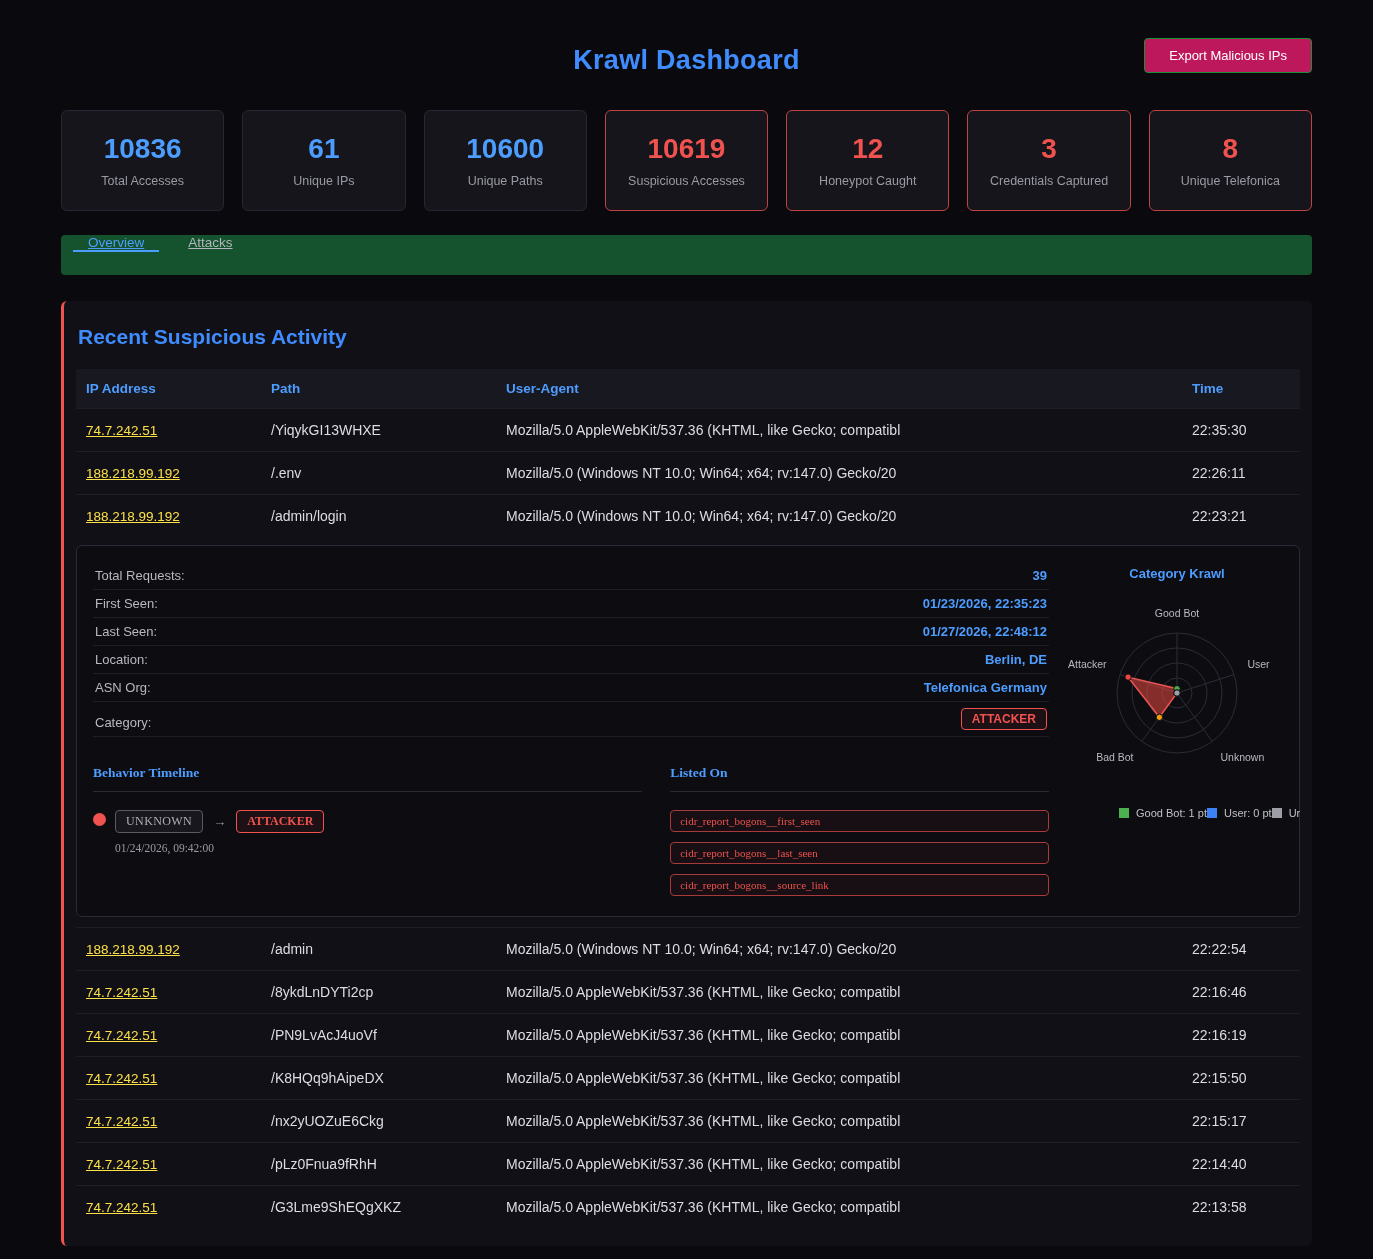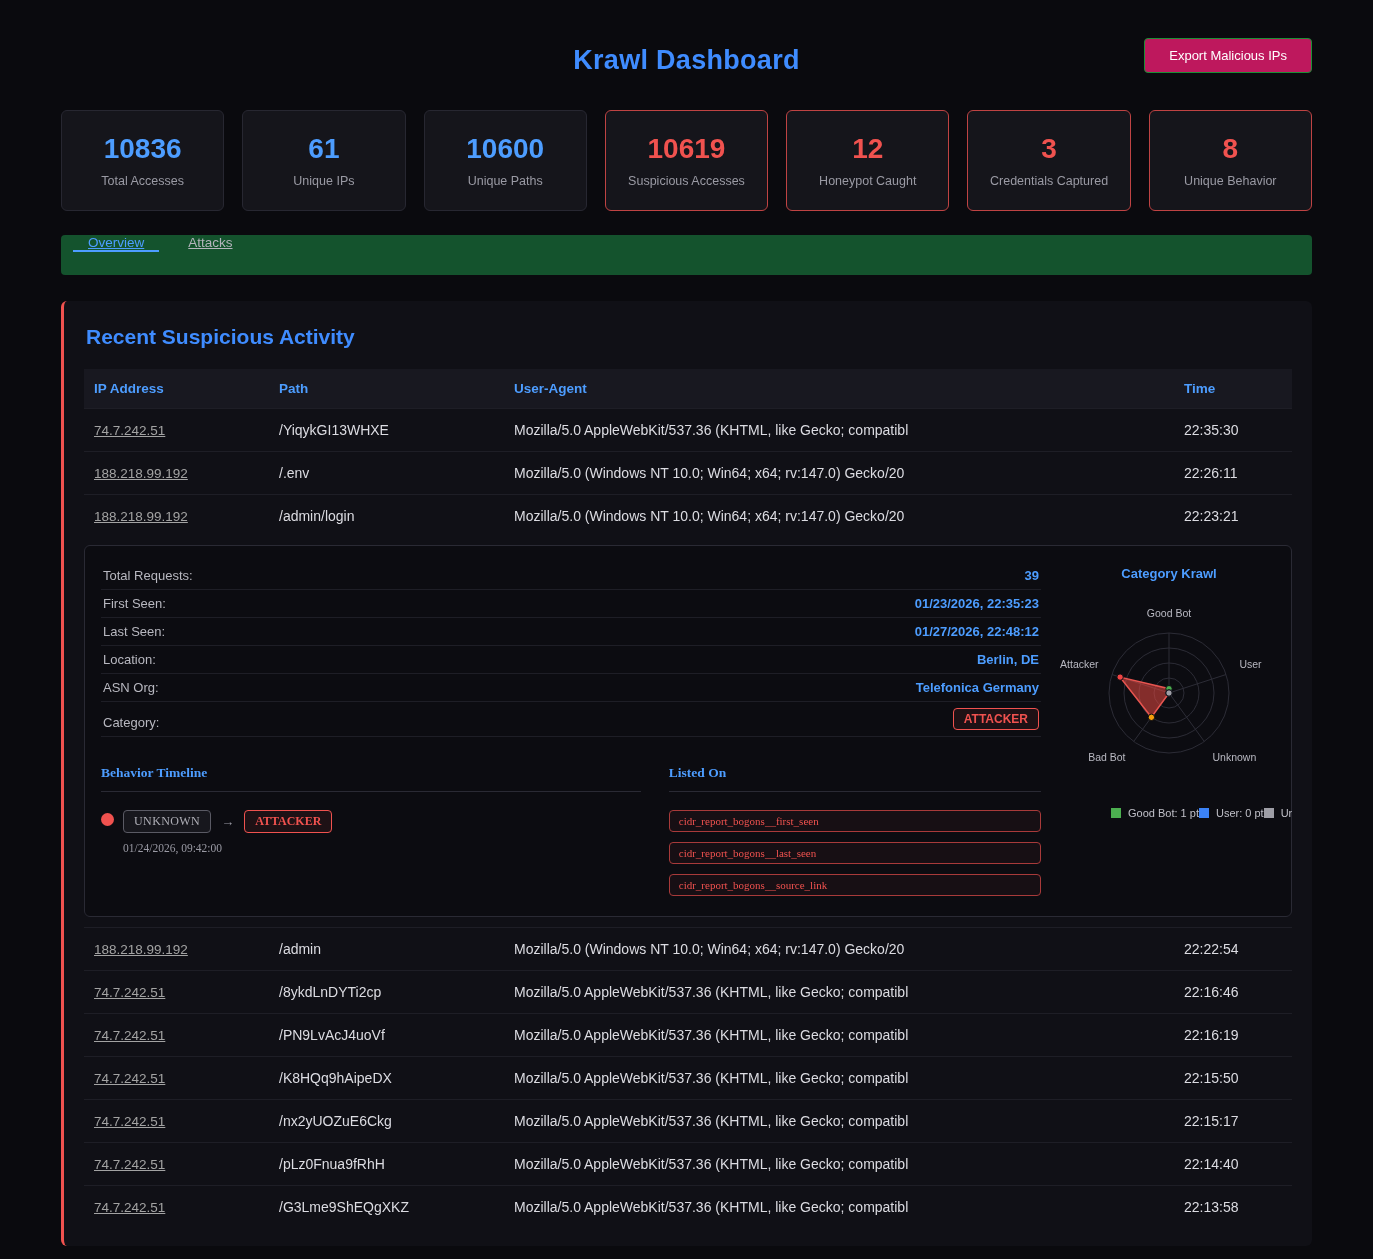--- a/index.html
+++ b/index.html
@@ -37,33 +37,33 @@
     display: flex; align-items: center; padding: 0 15px; margin-right: 14px;
     font-size: 13.5px; color: #b4b4bc; text-decoration: underline;
     border-bottom: 2px solid transparent; cursor: pointer;
   }
   .tab.active { color: #4d9dff; border-bottom-color: #4d9dff; }
 
   
   .panel {
     margin: 26px 0 14px; background: #101016;
     border-left: 3px solid #f0524f; border-radius: 6px;
-    padding: 24px 20px 18px;
+    padding: 24px 12px 18px;
   }
   .panel-title { color: #3f8cff; font-size: 21px; font-weight: bold; margin: 0 0 20px 2px; }
 
   table.activity { width: 100%; border-collapse: collapse; table-layout: fixed; }
   col.c-ip { width: 185px; } col.c-path { width: 235px; } col.c-time { width: 118px; }
   thead th {
     background: #181820; color: #4d9dff; font-size: 13.5px; font-weight: bold;
     text-align: left; padding: 12px 10px;
   }
   tbody tr.data-row { border-top: 1px solid #1e1e26; cursor: pointer; }
   tbody td { padding: 13px 10px; font-size: 14px; color: #dcdce2; overflow: hidden; white-space: nowrap; text-overflow: ellipsis; }
-  a.ip { color: #a3a3a3; text-decoration: underline; font-size: 13.5px; cursor: pointer; text-align: center; }
+  a.ip { color: #fde047; text-decoration: underline; font-size: 13.5px; cursor: pointer; text-align: center; }
 
   
   td.detail-cell { padding: 8px 0 10px; }
   .detail {
     border: 1px solid #2a2a34; border-radius: 6px; background: #0c0c11;
     padding: 16px 16px 20px; display: flex; gap: 22px;
   }
   .detail-main { flex: 1; min-width: 0; }
   .frow {
     display: flex; justify-content: space-between; align-items: flex-end;
@@ -135,21 +135,21 @@
       <div class="stat-card alert">
         <div class="stat-value">12</div>
         <div class="stat-label">Honeypot Caught</div>
       </div>
       <div class="stat-card alert">
         <div class="stat-value">3</div>
         <div class="stat-label">Credentials Captured</div>
       </div>
       <div class="stat-card alert">
         <div class="stat-value">8</div>
-        <div class="stat-label">Unique Behavior</div>
+        <div class="stat-label">Unique Telefonica</div>
       </div>
     </div>
 
   <nav class="tabs">
       <a class="tab active">Overview</a>
       <a class="tab">Attacks</a>
     </nav>
 
   <section class="panel">
     <h2 class="panel-title">Recent Suspicious Activity</h2>

